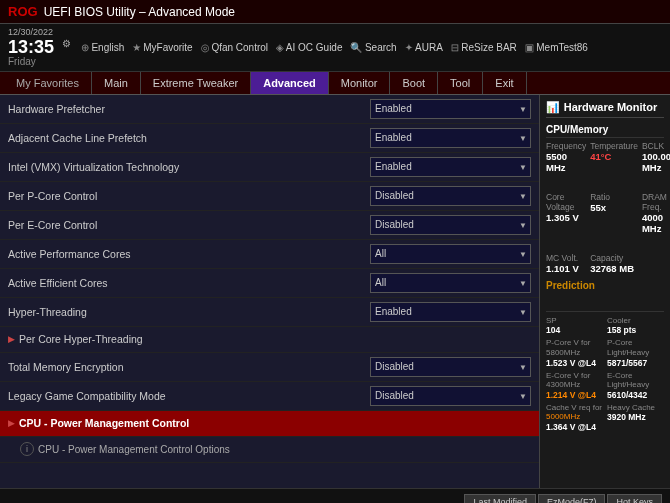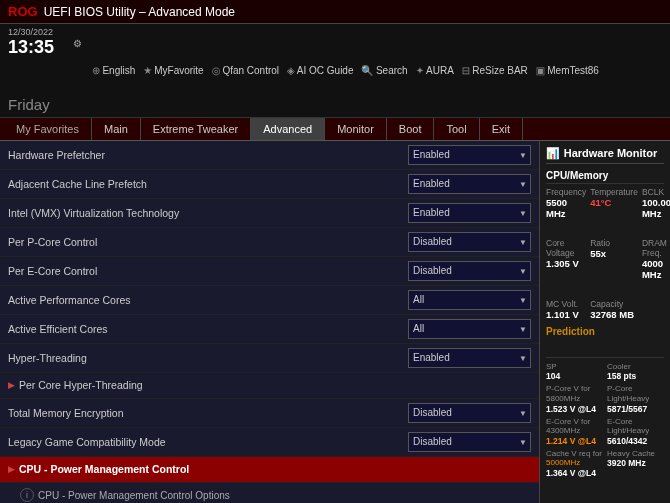--- a/index.html
+++ b/index.html
@@ -85,23 +85,23 @@
     .nav-tab {
       padding: 5px 12px;
       color: #ccc;
       cursor: pointer;
       font-size: 11px;
       white-space: nowrap;
       border-right: 1px solid #444;
     }
     .nav-tab:first-child { color: #aaa; }
     .nav-tab.active {
-      background: #404040;
+      background: #4c1d95;
       color: #fff;
-      font-weight: normal;
+      font-weight: bold;
     }
 
     
     .main-layout {
       display: flex;
       height: calc(503px - 82px - 28px);
     }
 
     
     .content-area {
@@ -134,21 +134,21 @@
       color: #aaa;
       font-size: 10px;
     }
     .expand-arrow {
       color: #cc4444;
       margin-right: 4px;
       font-size: 9px;
     }
     .dropdown-container {
       position: relative;
-      width: 123px;
+      width: 161px;
     }
     .dropdown-container::after {
       content: '▼';
       position: absolute;
       right: 4px;
       top: 50%;
       transform: translateY(-50%);
       color: #aaa;
       font-size: 8px;
       pointer-events: none;
@@ -277,25 +277,25 @@
 <body>
 
 <div class="title-bar">
   <span class="rog-logo">ROG</span>
   <span class="title-text">UEFI BIOS Utility – Advanced Mode</span>
 </div>
 
 <div class="info-bar">
   <div class="datetime">
     <span class="date-display">12/30/2022</span>
-    <div style="display:flex;align-items:flex-start;gap:19px;">
+    <div style="display:flex;align-items:flex-start;gap:8px;">
       <span class="time-display">13:35</span>
       <span class="gear-icon">⚙</span>
     </div>
-    <span style="font-size:15px;color:#888;margin-top:40px;">Friday</span>
+    <span style="font-size:10px;color:#888;">Friday</span>
   </div>
   <div class="info-items">
     <div class="info-item">
       <span class="icon">⊕</span>
       <span>English</span>
     </div>
     <div class="info-item">
       <span class="icon">★</span>
       <span>MyFavorite</span>
     </div>

